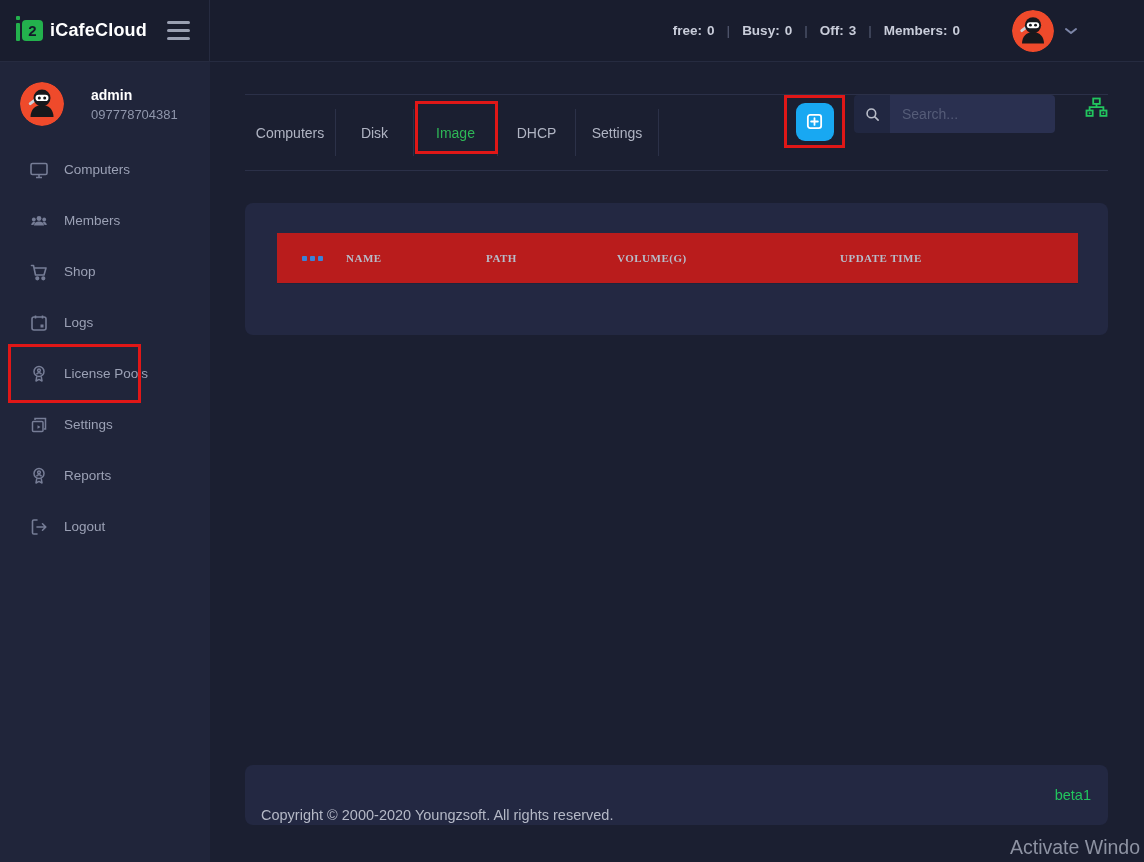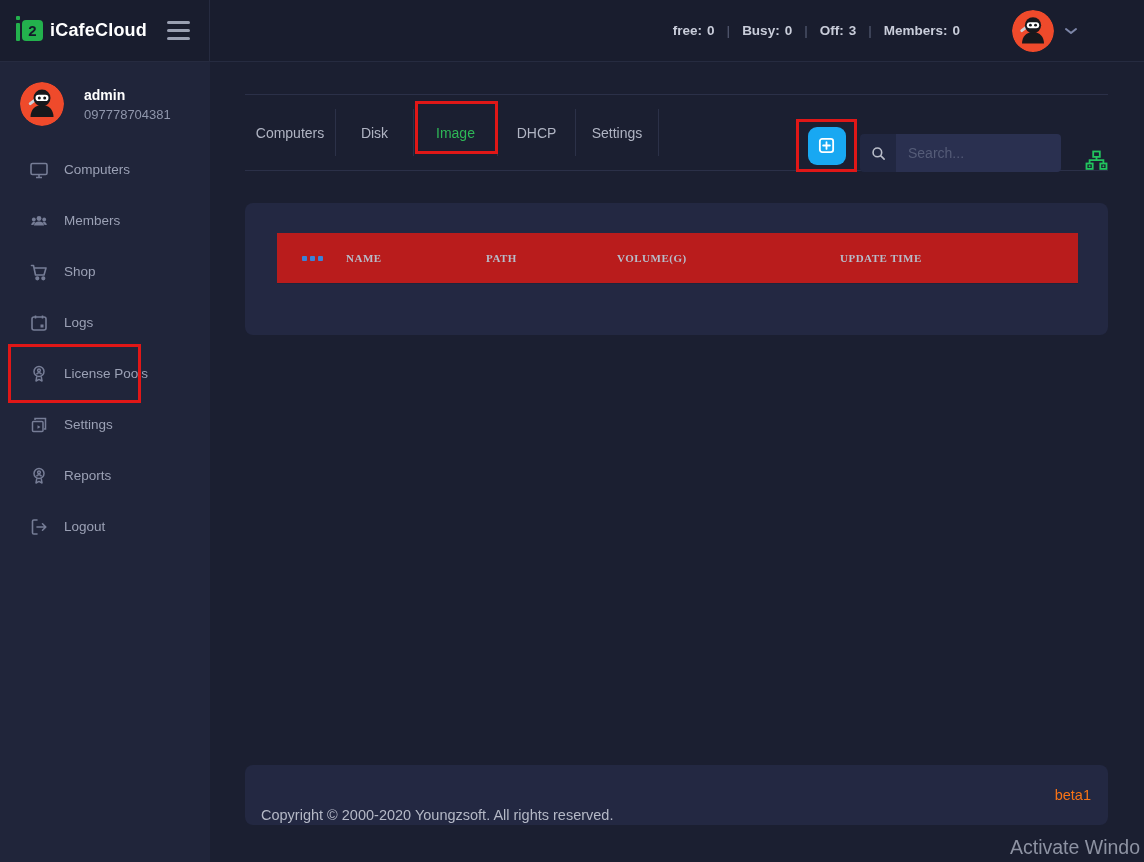--- a/index.html
+++ b/index.html
@@ -24,21 +24,21 @@
 
   .top-right { flex:1; display:flex; align-items:center; justify-content:flex-end; padding-right:66px; }
   .stats { display:flex; align-items:flex-start; margin-right:52px; font-size:13.5px; font-weight:bold; color:#c9cdda; }
   .stats .sep { color:#5a6078; margin:0 12px; font-weight:normal; }
   .stats .st-val { margin-left:5px; }
   .avatar { width:42px; height:42px; border-radius:50%; overflow:hidden; flex:0 0 auto; cursor:pointer; }
   .chevron { margin-left:10px; cursor:pointer; display:flex; }
 
   
   .sidebar { position:absolute; top:62px; left:0; width:210px; height:800px; background:#20253a; z-index:4; }
-  .profile { position:absolute; top:20px; left:20px; display:flex; align-items:center; }
+  .profile { position:absolute; top:20px; left:20px; display:flex; align-items:center;gap:7px; }
   .profile .avatar { width:44px; height:44px; }
   .profile-texts { margin-left:20px; }
   .profile-name { color:#ffffff; font-size:14px; font-weight:bold; margin-bottom:4px; }
   .profile-phone { color:#8f96ab; font-size:13px; }
 
   .nav { position:absolute; top:82px; left:0; width:100%; }
   .nav-item { height:51px; display:flex; align-items:center; padding-left:29px; color:#9ba1b5;
               font-size:13.5px; cursor:pointer; position:relative; }
   .nav-item .nico { width:20px; height:20px; margin-right:15px; display:flex; align-items:center; justify-content:center; color:#767d96; }
   .nav-item.active { background:#282e49; border-radius:26px; margin:0 2px 0 6px; padding-left:23px; color:#ffffff; font-weight:bold; height:52px; }
@@ -52,21 +52,21 @@
 
   .toolbar { position:absolute; top:32px; left:35px; width:863px; height:77px;
              border-top:1px solid #2b3048; border-bottom:1px solid #2b3048; display:flex; }
   .tabs { display:flex; height:100%; }
   .tab { display:flex; align-items:center; justify-content:center; margin:14px 0;
          border-right:1px solid #2c3148; color:#b0b4c3; font-size:14px; cursor:pointer; }
   .tab.active { color:#2eb757; }
   .tab.w0{width:91px}.tab.w1{width:78px}.tab.w2{width:84px}.tab.w3{width:78px}.tab.w4{width:83px}
   .anno-tab { left:170px; top:6px; width:83px; height:53px; }
 
-  .tool-right { position:absolute; right:0; top:0; height:77px; display:flex; align-items:flex-end; }
+  .tool-right { position:absolute; right:0; top:0; height:77px; display:flex; align-items:flex-start;gap:6px; }
   .add-anno-wrap { width:61px; height:53px; border:3px solid #e01717; display:flex; align-items:center; justify-content:center; margin-right:3px; }
   .add-btn { width:38px; height:38px; background:#18a8f2; border:none; border-radius:9px; display:flex;
              align-items:center; justify-content:center; cursor:pointer; }
   .search-group { display:flex; height:38px; margin-right:23px; border-radius:4px; overflow:hidden; }
   .search-icon-cell { width:36px; background:#212741; display:flex; align-items:center; justify-content:center; }
   .search-input { width:165px; height:38px; background:#2a3050; border:none; outline:none; color:#c6cad8;
                   font-size:14px; padding:0 12px; font-family:"Liberation Sans", sans-serif; }
   .search-input::placeholder { color:#555c78; }
   .topology-btn { width:24px; height:24px; display:flex; align-items:center; justify-content:center; cursor:pointer; }
 
@@ -75,21 +75,21 @@
   .thead { position:absolute; left:32px; right:30px; top:30px; height:51px; background:#b91c1c;
            border-bottom:1px solid #20243a; display:grid;
            grid-template-columns:44px 140px 131px 223px auto; align-items:center; padding-left:25px;font-family:Liberation Serif, serif; }
   .th { color:#b7bcc9; font-size:11px; font-weight:bold; letter-spacing:.5px; }
   .dots { display:flex; gap:3px; cursor:pointer; }
   .dots i { width:5px; height:5px; background:#3b82d8; border-radius:1px; }
 
   .footer-card { top:703px; height:60px; display:flex; align-items:center; justify-content:space-between;
                  padding:0 17px 0 16px; }
   .copyright { color:#b4b8c6; font-size:14.5px;margin-top:40px; }
-  .version { color:#f97316; font-size:14.5px; }
+  .version { color:#22c55e; font-size:14.5px; }
 
   .watermark { position:absolute; left:800px; top:774px; color:#8d92a2; font-size:19.5px; white-space:nowrap; }
 
   svg { display:block; }
 </style>
 </head>
 <body>
 
 <div class="screen">
 

